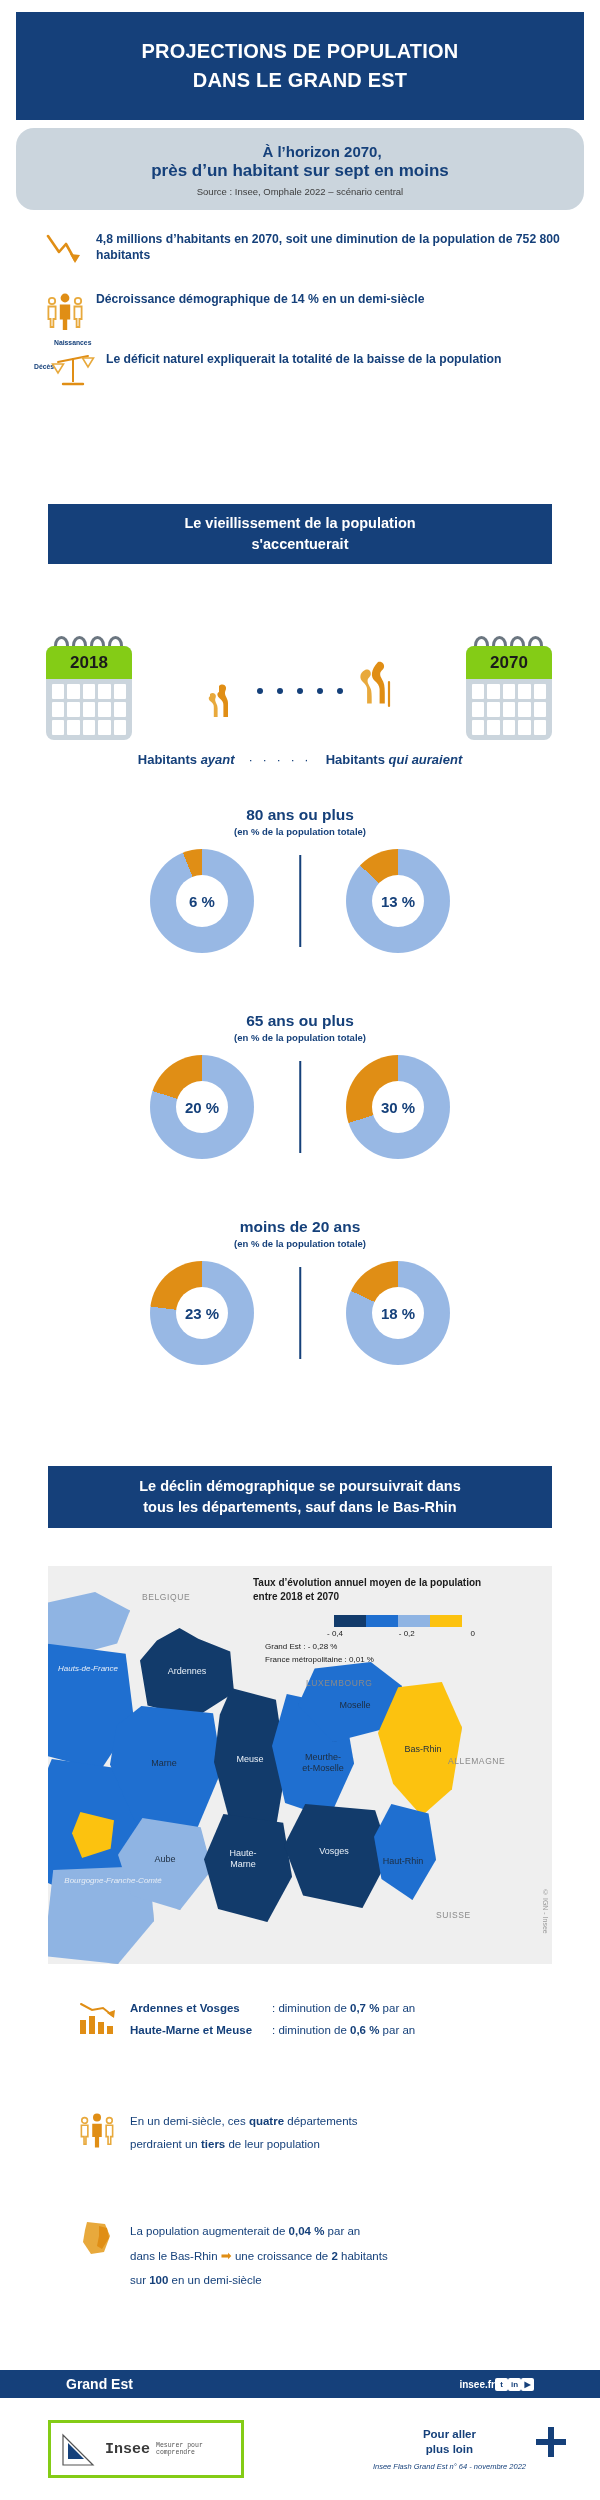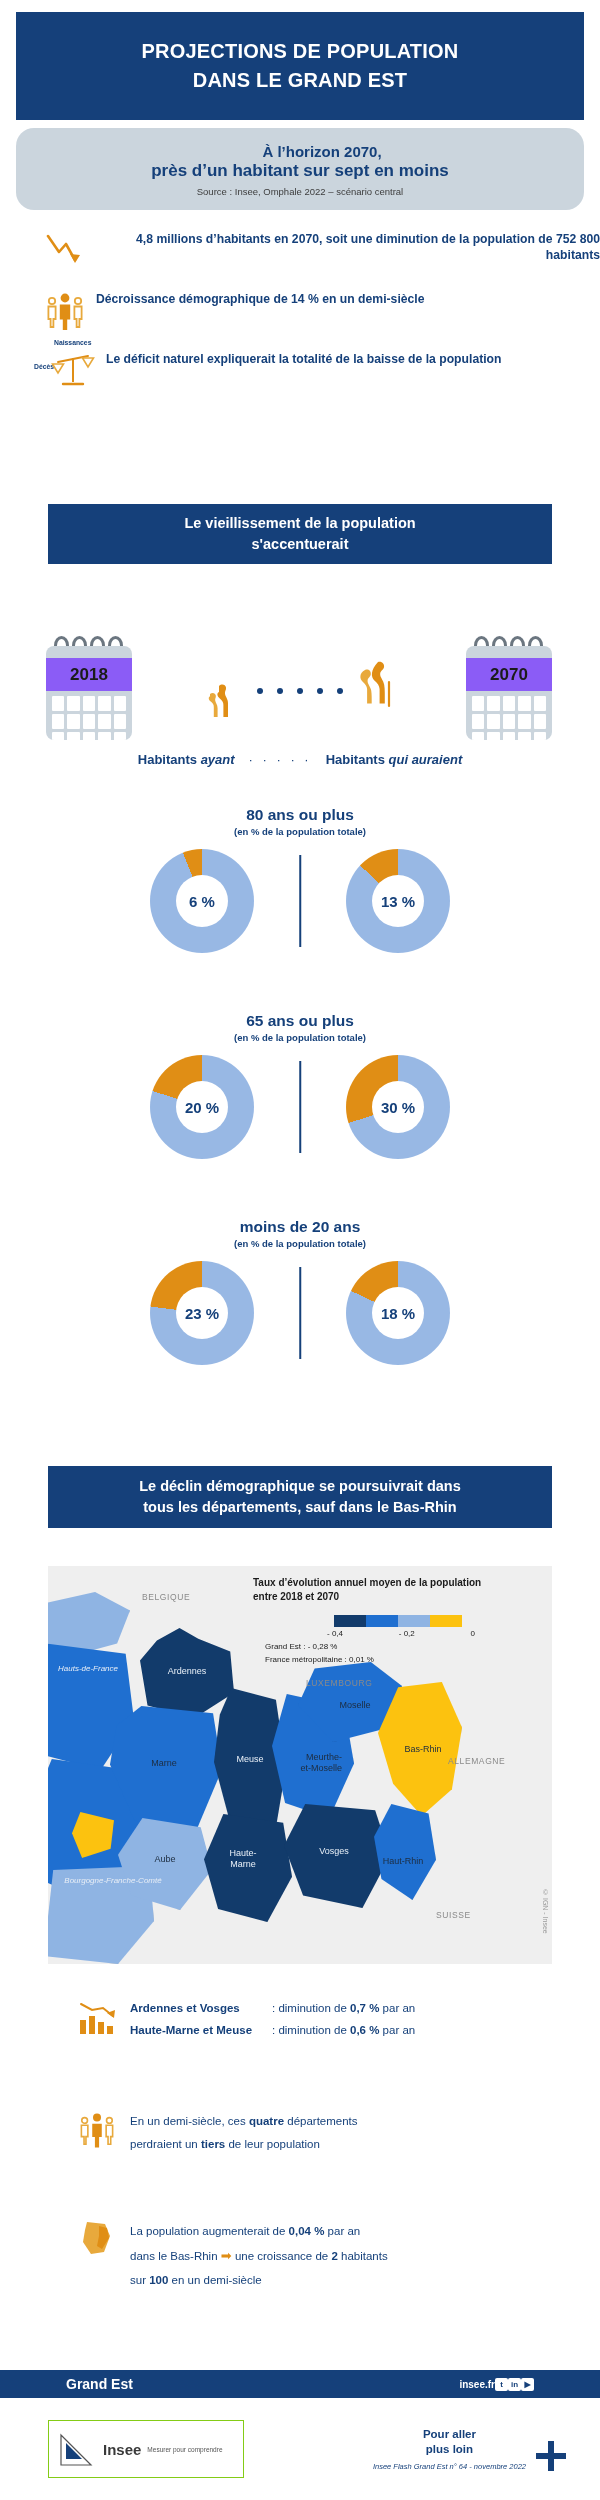--- a/index.html
+++ b/index.html
@@ -48,21 +48,21 @@
   .subtitle-pill .l1, .subtitle-pill .l2 {
     color: #15407A; font-weight: bold; text-align: center;
   }
   .subtitle-pill .l1 { font-size: 15px; margin-top: 2px; margin-left: 44px; }
   .subtitle-pill .l2 { font-size: 17px; margin-top: 1px; }
   .subtitle-pill .src {
     color: #3d3d3d; font-size: 9.5px; margin-top: 5px; text-align: center;
   }
 
   
-  .facts { position: absolute; left: 0; top: 228px; width: 600px; text-align: right; }
+  .facts { position: absolute; left: 0; top: 228px; width: 600px; }
   .fact {
     display: flex; align-items: flex-start;
     margin-bottom: 16px; padding-left: 38px;
   }
   .fact .ico {
     width: 54px; min-width: 54px; height: 44px;
     display: flex; align-items: center; justify-content: center;
   }
   .fact .txt {
     color: #15407A; font-size: 12.2px; font-weight: bold;
@@ -89,22 +89,22 @@
   }
   .cal { position: absolute; width: 86px; }
   .cal-2018 { left: 46px; }
   .cal-2070 { left: 466px; }
   .cal-body {
     position: relative; width: 86px; height: 94px;
     background: #CBD5DD; border-radius: 8px; overflow: hidden;
     margin-top: 10px;
   }
   .cal-top {
-    height: 33px; background: #8b5cf6;
-    display: flex; align-items: center; justify-content: center; margin-top: 12px;
+    height: 33px; background: #84cc16;
+    display: flex; align-items: center; justify-content: center;
   }
   .cal-top span { font-size: 17px; font-weight: bold; color: #1b1b1b; }
   .cal-grid {
     padding: 5px 6px; display: grid;
     grid-template-columns: repeat(5, 1fr);
     grid-template-rows: repeat(3, 1fr); gap: 3px; height: 61px;
   }
   .cal-grid i { background: #ffffff; border-radius: 1px; display: block; }
   .rings { position: absolute; top: 0; left: 8px; display: flex; gap: 3px; }
   .rings i {
@@ -240,29 +240,29 @@
     display: flex; align-items: center; justify-content: center;
     background: #ffffff; color: #15407A;
     font-size: 8px; font-weight: bold;
   }
   .footer-bottom {
     position: absolute; left: 0; top: 2398px; width: 600px; height: 102px;
     background: #ffffff; display: flex; align-items: center;
   }
   .logo-block {
     margin-left: 48px; width: 196px; height: 58px;
-    border: 1px solid #84cc16; display: flex; align-items: center;
-    padding: 0 8px; gap: 6px; background: #fff;
+    border: 3px solid #84cc16; display: flex; align-items: center;
+    padding: 0 8px; gap: 6px; background: #fff; font-family: Liberation Mono, monospace;
   }
   .logo-mark { width: 40px; height: 40px; position: relative; }
   .logo-text { font-size: 15px; color: #3a3a3a; font-weight: bold; }
   .logo-tag { font-size: 6.5px; color: #555; }
   .far-block {
     margin-left: auto; margin-right: 34px;
-    display: flex; align-items: flex-end; gap: 10px;
+    display: flex; align-items: flex-start; gap: 10px;
   }
   .far-text { text-align: center; }
   .far-text .t1 {
     color: #15407A; font-size: 11.5px; font-weight: bold; line-height: 1.3;
   }
   .far-text .t2 {
     color: #15407A; font-size: 7.5px; font-style: italic; margin-top: 6px;
   }
   .plus {
     width: 30px; height: 30px; position: relative;
@@ -562,21 +562,21 @@
     <div class="region-lab" style="left:8px;top:98px;width:64px;">
       <span>Hauts-de-France</span>
     </div>
     <div class="region-lab" style="left:6px;top:310px;width:118px;">
       <span>Bourgogne-Franche-Comté</span>
     </div>
 
     <div class="dept-lab light" style="left:104px;top:100px;width:70px;">Ardennes</div>
     <div class="dept-lab" style="left:84px;top:192px;width:64px;">Marne</div>
     <div class="dept-lab light" style="left:172px;top:188px;width:60px;">Meuse</div>
-    <div class="dept-lab" style="left:232px;top:186px;width:62px;text-align:right;">Meurthe-<br>et-Moselle</div>
+    <div class="dept-lab" style="left:244px;top:186px;width:62px;">Meurthe-<br>et-Moselle</div>
     <div class="dept-lab" style="left:278px;top:134px;width:58px;">Moselle</div>
     <div class="dept-lab" style="left:344px;top:178px;width:62px;">Bas-Rhin</div>
     <div class="dept-lab" style="left:88px;top:288px;width:58px;">Aube</div>
     <div class="dept-lab light" style="left:166px;top:282px;width:58px;">Haute-<br>Marne</div>
     <div class="dept-lab light" style="left:258px;top:280px;width:56px;">Vosges</div>
     <div class="dept-lab" style="left:326px;top:290px;width:58px;">Haut-Rhin</div>
 
     <div class="credit">© IGN - Insee</div>
   </div>
 

